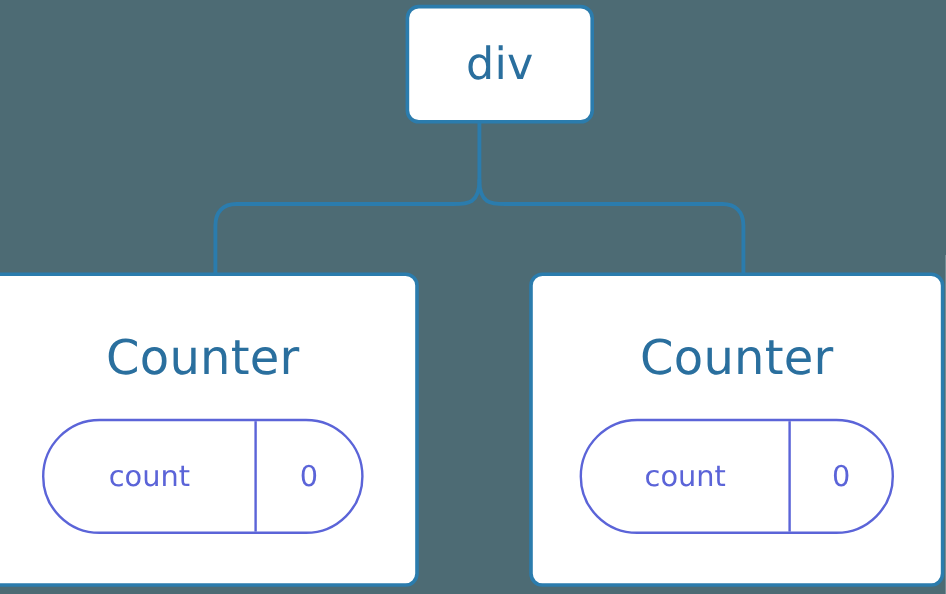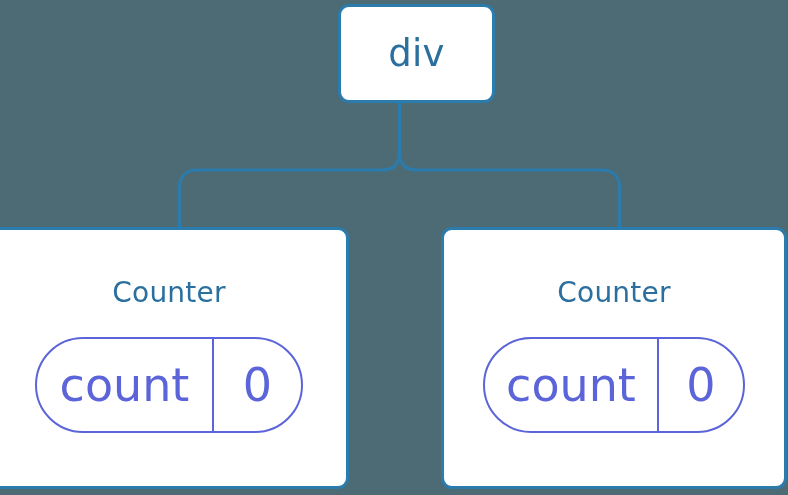--- a/index.html
+++ b/index.html
@@ -66,21 +66,21 @@
     left: -11px;
     width: 360px;
   }
   #counter-node-1 {
     left: 441px;
     width: 346px;
   }
 
   .counter-title {
     color: #2a6f9e;
-    font-size: 28px;
+    font-size: 40px;
     line-height: 1;
     margin-top: 49px;
     letter-spacing: 0.2px;
   }
 
   
   .state-pill {
     margin-top: 30px;
     height: 96px;
     border: 2px solid #5b64d8;
@@ -92,21 +92,21 @@
   }
   #counter-node-0 .state-pill { width: 268px; }
   #counter-node-1 .state-pill { width: 262px; }
 
   .pill-key,
   .pill-value {
     display: flex;
     align-items: center;
     justify-content: center;
     color: #5b64d8;
-    font-size: 46px;
+    font-size: 24px;
     line-height: 1;
     box-sizing: border-box;
   }
   .pill-key {
     flex: 0 0 auto;
     padding: 0 26px;
   }
   #counter-node-0 .pill-key { width: 175px; }
   #counter-node-1 .pill-key { width: 172px; }
 

